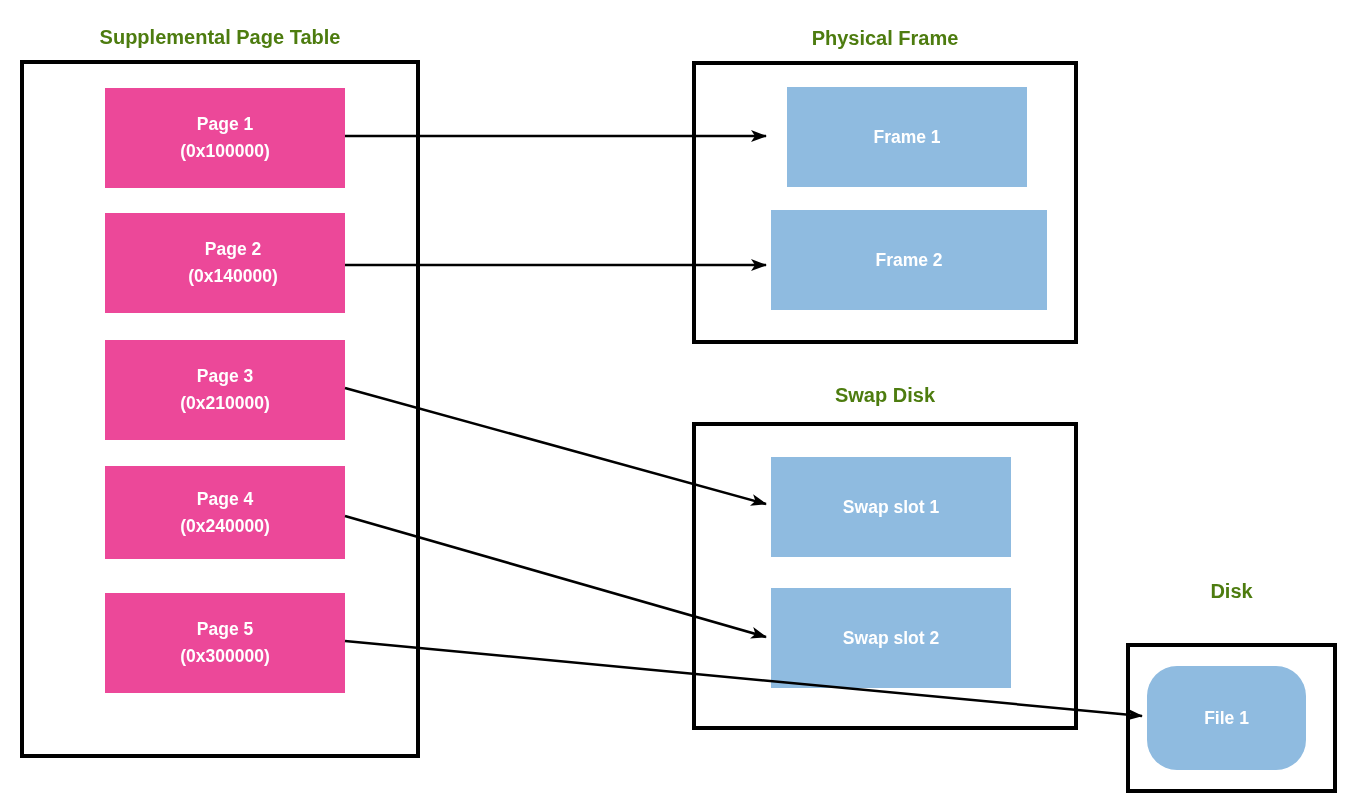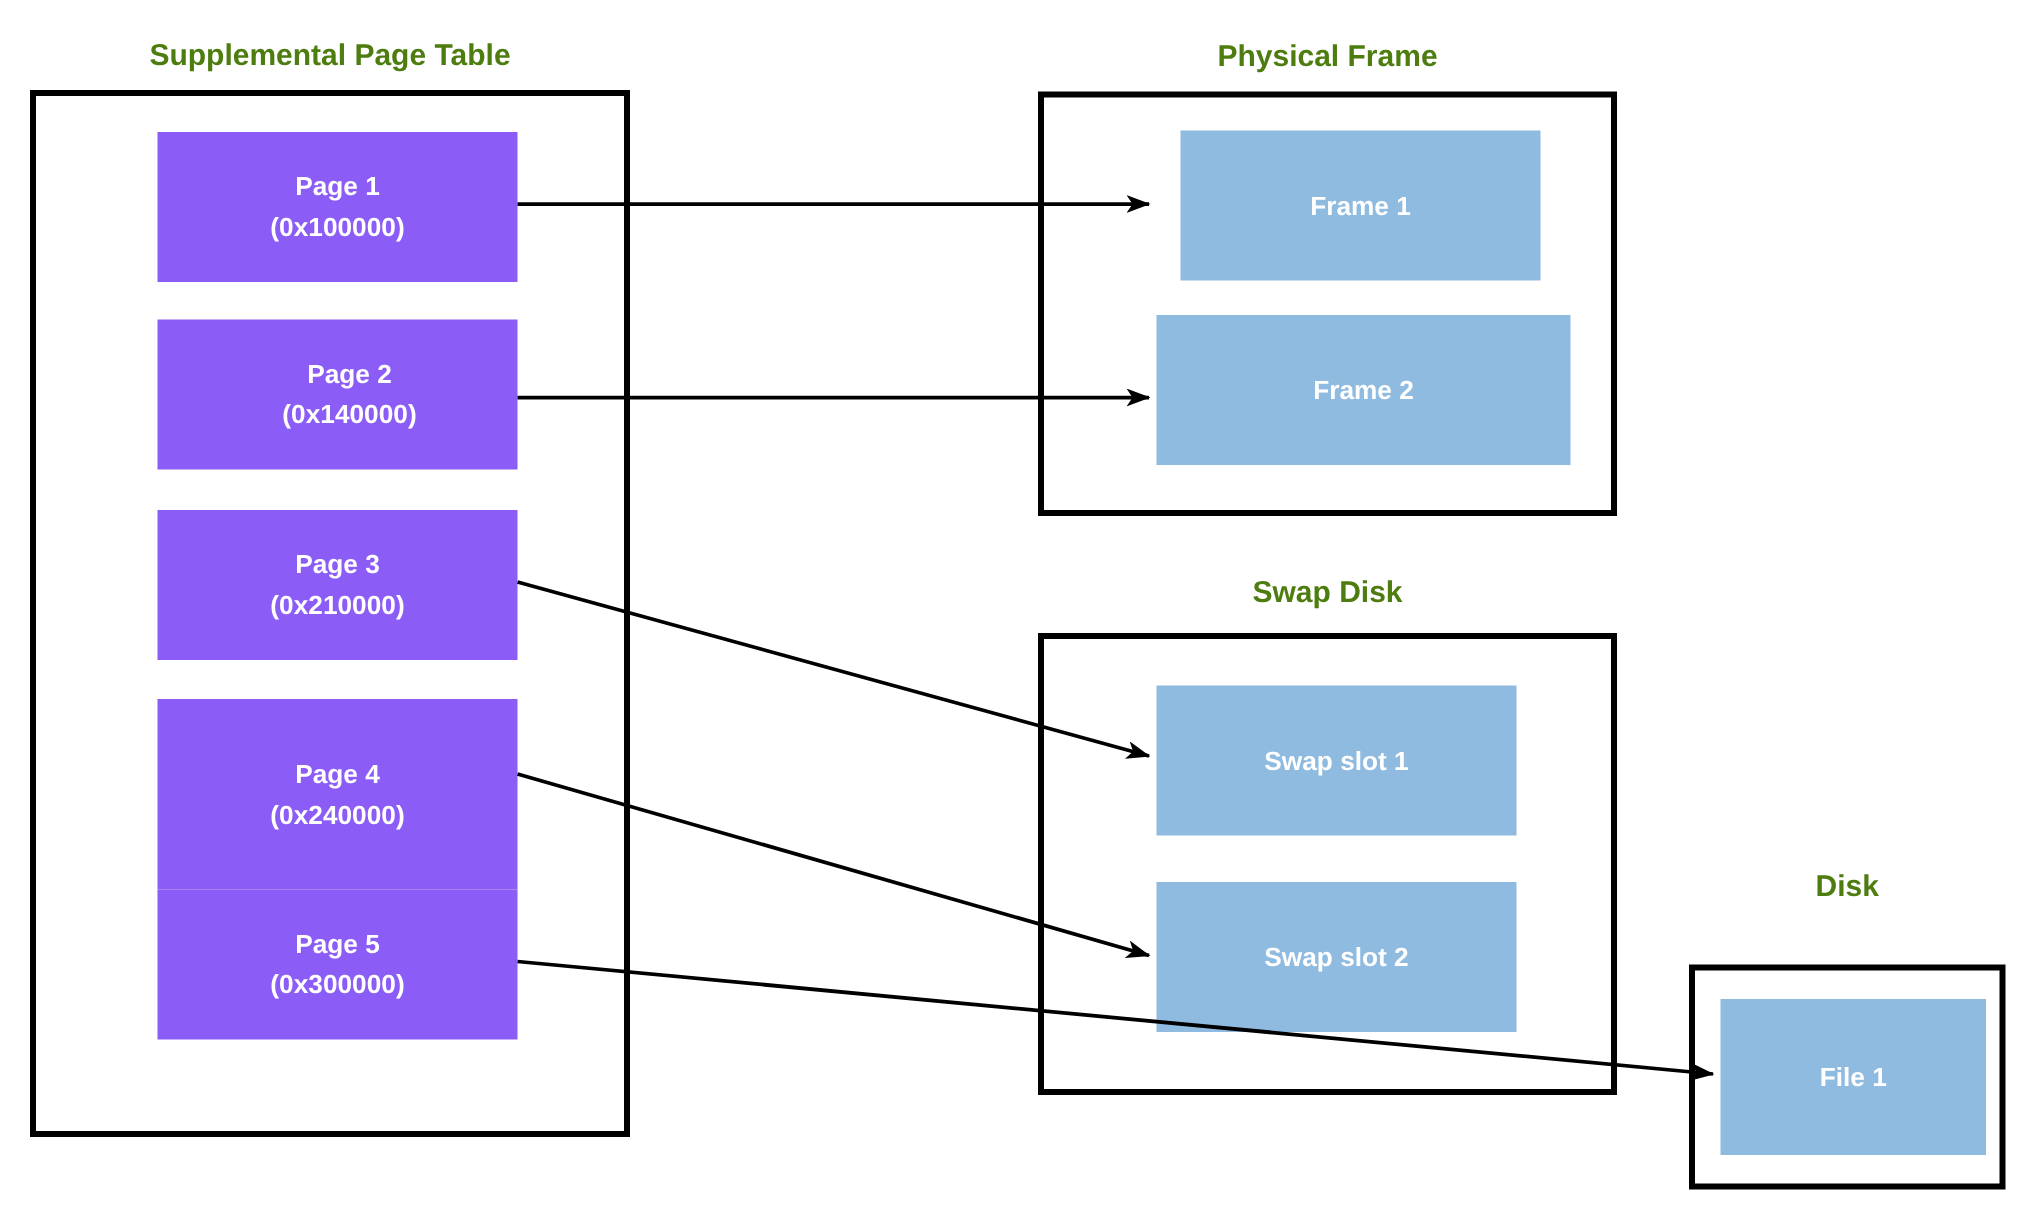--- a/index.html
+++ b/index.html
@@ -35,21 +35,21 @@
     flex-direction: column;
     align-items: center;
     justify-content: center;
     color: #ffffff;
     font-size: 17.5px;
     font-weight: 600;
     line-height: 27px;
     text-align: center;
   }
 
-  .node.green { background: #8b5cf6; }
+  .node.green { background: #ec4899; }
   .node.blue  { background: #8fbbe0; }
 
   .arrow-layer {
     position: absolute;
     left: 0; top: 0;
     width: 1354px;
     height: 804px;
     pointer-events: none;
   }
 </style>
@@ -69,21 +69,21 @@
   <div class="node green" style="left:105px; top:213px; width:240px; height:100px;padding-left:16px;">
     <span>Page 2</span>
     <span>(0x140000)</span>
   </div>
 
   <div class="node green" style="left:105px; top:340px; width:240px; height:100px;">
     <span>Page 3</span>
     <span>(0x210000)</span>
   </div>
 
-  <div class="node green" style="left:105px; top:466px; width:240px; height:127px;">
+  <div class="node green" style="left:105px; top:466px; width:240px; height:93px;">
     <span>Page 4</span>
     <span>(0x240000)</span>
   </div>
 
   <div class="node green" style="left:105px; top:593px; width:240px; height:100px;">
     <span>Page 5</span>
     <span>(0x300000)</span>
   </div>
 
   <div class="group-title" style="left:692px; top:25px; width:386px;">Physical Frame</div>
@@ -104,21 +104,21 @@
     <span>Swap slot 1</span>
   </div>
 
   <div class="node blue" style="left:771px; top:588px; width:240px; height:100px;">
     <span>Swap slot 2</span>
   </div>
 
   <div class="group-title" style="left:1126px; top:578px; width:211px;">Disk</div>
   <div class="group-frame" style="left:1126px; top:643px; width:211px; height:150px;"></div>
 
-  <div class="node blue" style="left:1147px; top:666px; width:177px; height:104px;">
+  <div class="node blue" style="left:1147px; top:666px; width:159px; height:104px;border-radius:30px;">
     <span>File 1</span>
   </div>
 
   <svg class="arrow-layer" viewBox="0 0 1354 804" xmlns="http://www.w3.org/2000/svg">
     <defs>
       <marker id="arrowhead" markerWidth="16" markerHeight="12" refX="15" refY="6" orient="auto" markerUnits="userSpaceOnUse">
         <path d="M0,0 L16,6 L0,12 L4,6 Z" fill="#000000"></path>
       </marker>
     </defs>
     <line x1="345" y1="136" x2="766" y2="136" stroke="#000000" stroke-width="2.5" marker-end="url(#arrowhead)"></line>

